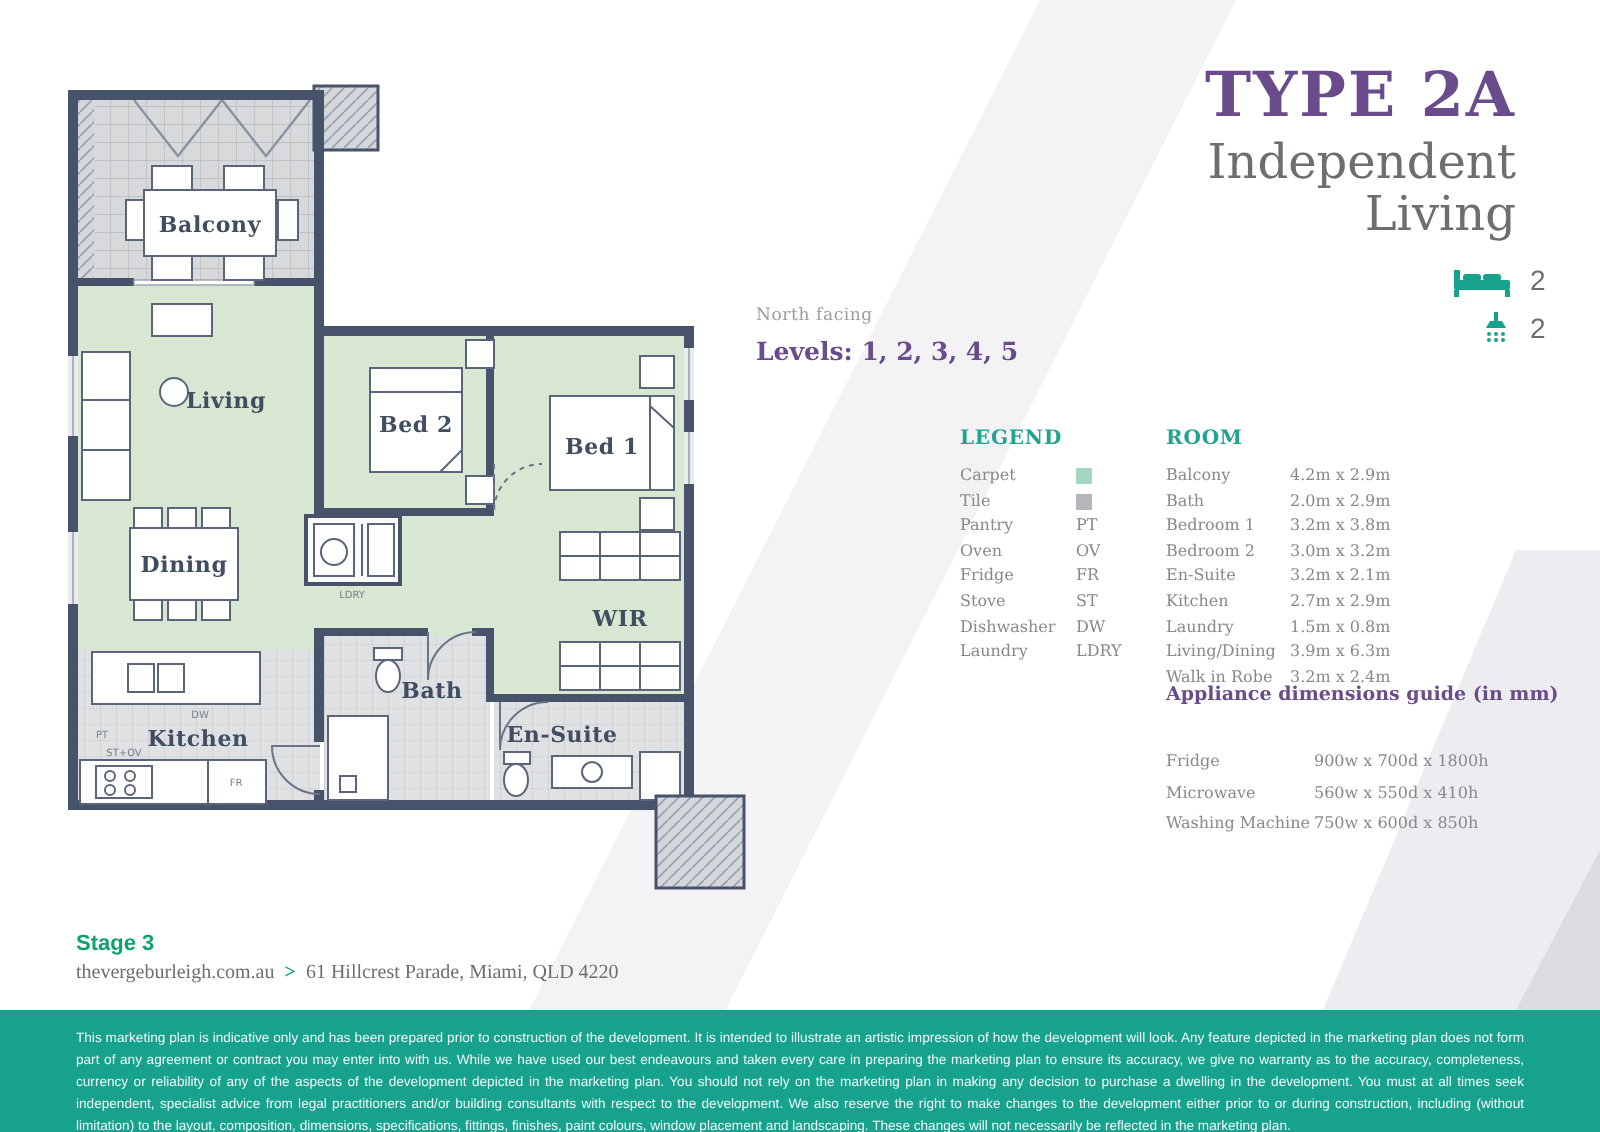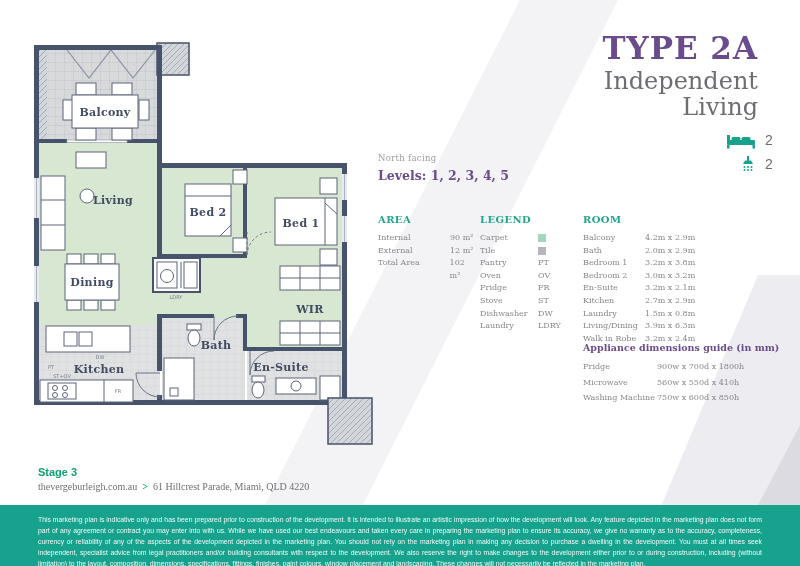--- a/index.html
+++ b/index.html
@@ -32,21 +32,21 @@
   #area-tbl .tl{width:72px;}
   #legend-tbl{left:480px;width:96px;}
   #legend-tbl .tl{width:58px;}
   #room-tbl{left:583px;width:140px;}
   #room-tbl .tl{width:62px;}
   .swatch{width:8px;height:8px;display:inline-block;margin-top:2px;}
   .swatch.carpet{background:#a5d7c0;}
   .swatch.tile{background:#b4b6ba;}
 
   #appliance-tbl{position:absolute;left:583px;top:342px;font-size:8px;color:#86888b;width:200px;}
-  #appliance-tbl .hdr{font-size:9.5px;font-weight:bold;color:#6a4b8b;margin-bottom:6px;}
+  #appliance-tbl .hdr{font-size:9.5px;font-weight:bold;color:#6a4b8b;margin-bottom:20px;}
   #appliance-tbl .trow{line-height:15.5px;}
   #appliance-tbl .tl{width:74px;}
 
   
   .stage{position:absolute;left:38px;top:466px;font-family:"Liberation Sans",sans-serif;
          font-size:11px;font-weight:bold;color:#0ea36e;}
   .address{position:absolute;left:38px;top:481px;font-family:Liberation Serif, serif;
            font-size:10px;color:#6d6e71;}
   .address .arrow{color:#0ea36e;font-weight:bold;padding:0 5px;}
   .logo{position:absolute;top:430px;right:36px;width:145px;text-align:center;color:#5c3e81;}
@@ -268,35 +268,20 @@
           <circle cx="8" cy="14" r="1" fill="#17a28e"></circle>
           <circle cx="11.5" cy="14" r="1" fill="#17a28e"></circle>
       </svg>
       <span class="count-num">2</span>
     </div>
   </div>
 
   <div class="facing">North facing</div>
   <div class="levels">Levels: 1, 2, 3, 4, 5</div>
 
-  <div class="tbl" id="area-tbl">
-    <div class="hdr">AREA</div>
-    <div class="trow">
-        <span class="tl">Internal</span>
-        <span>90 m²</span>
-      </div>
-    <div class="trow">
-        <span class="tl">External</span>
-        <span>12 m²</span>
-      </div>
-    <div class="trow">
-        <span class="tl">Total Area</span>
-        <span>102 m²</span>
-      </div>
-  </div>
 
   <div class="tbl" id="legend-tbl">
     <div class="hdr">LEGEND</div>
     <div class="trow">
         <span class="tl">Carpet</span>
         <span class="swatch carpet"></span>
       </div>
     <div class="trow">
         <span class="tl">Tile</span>
         <span class="swatch tile"></span>

